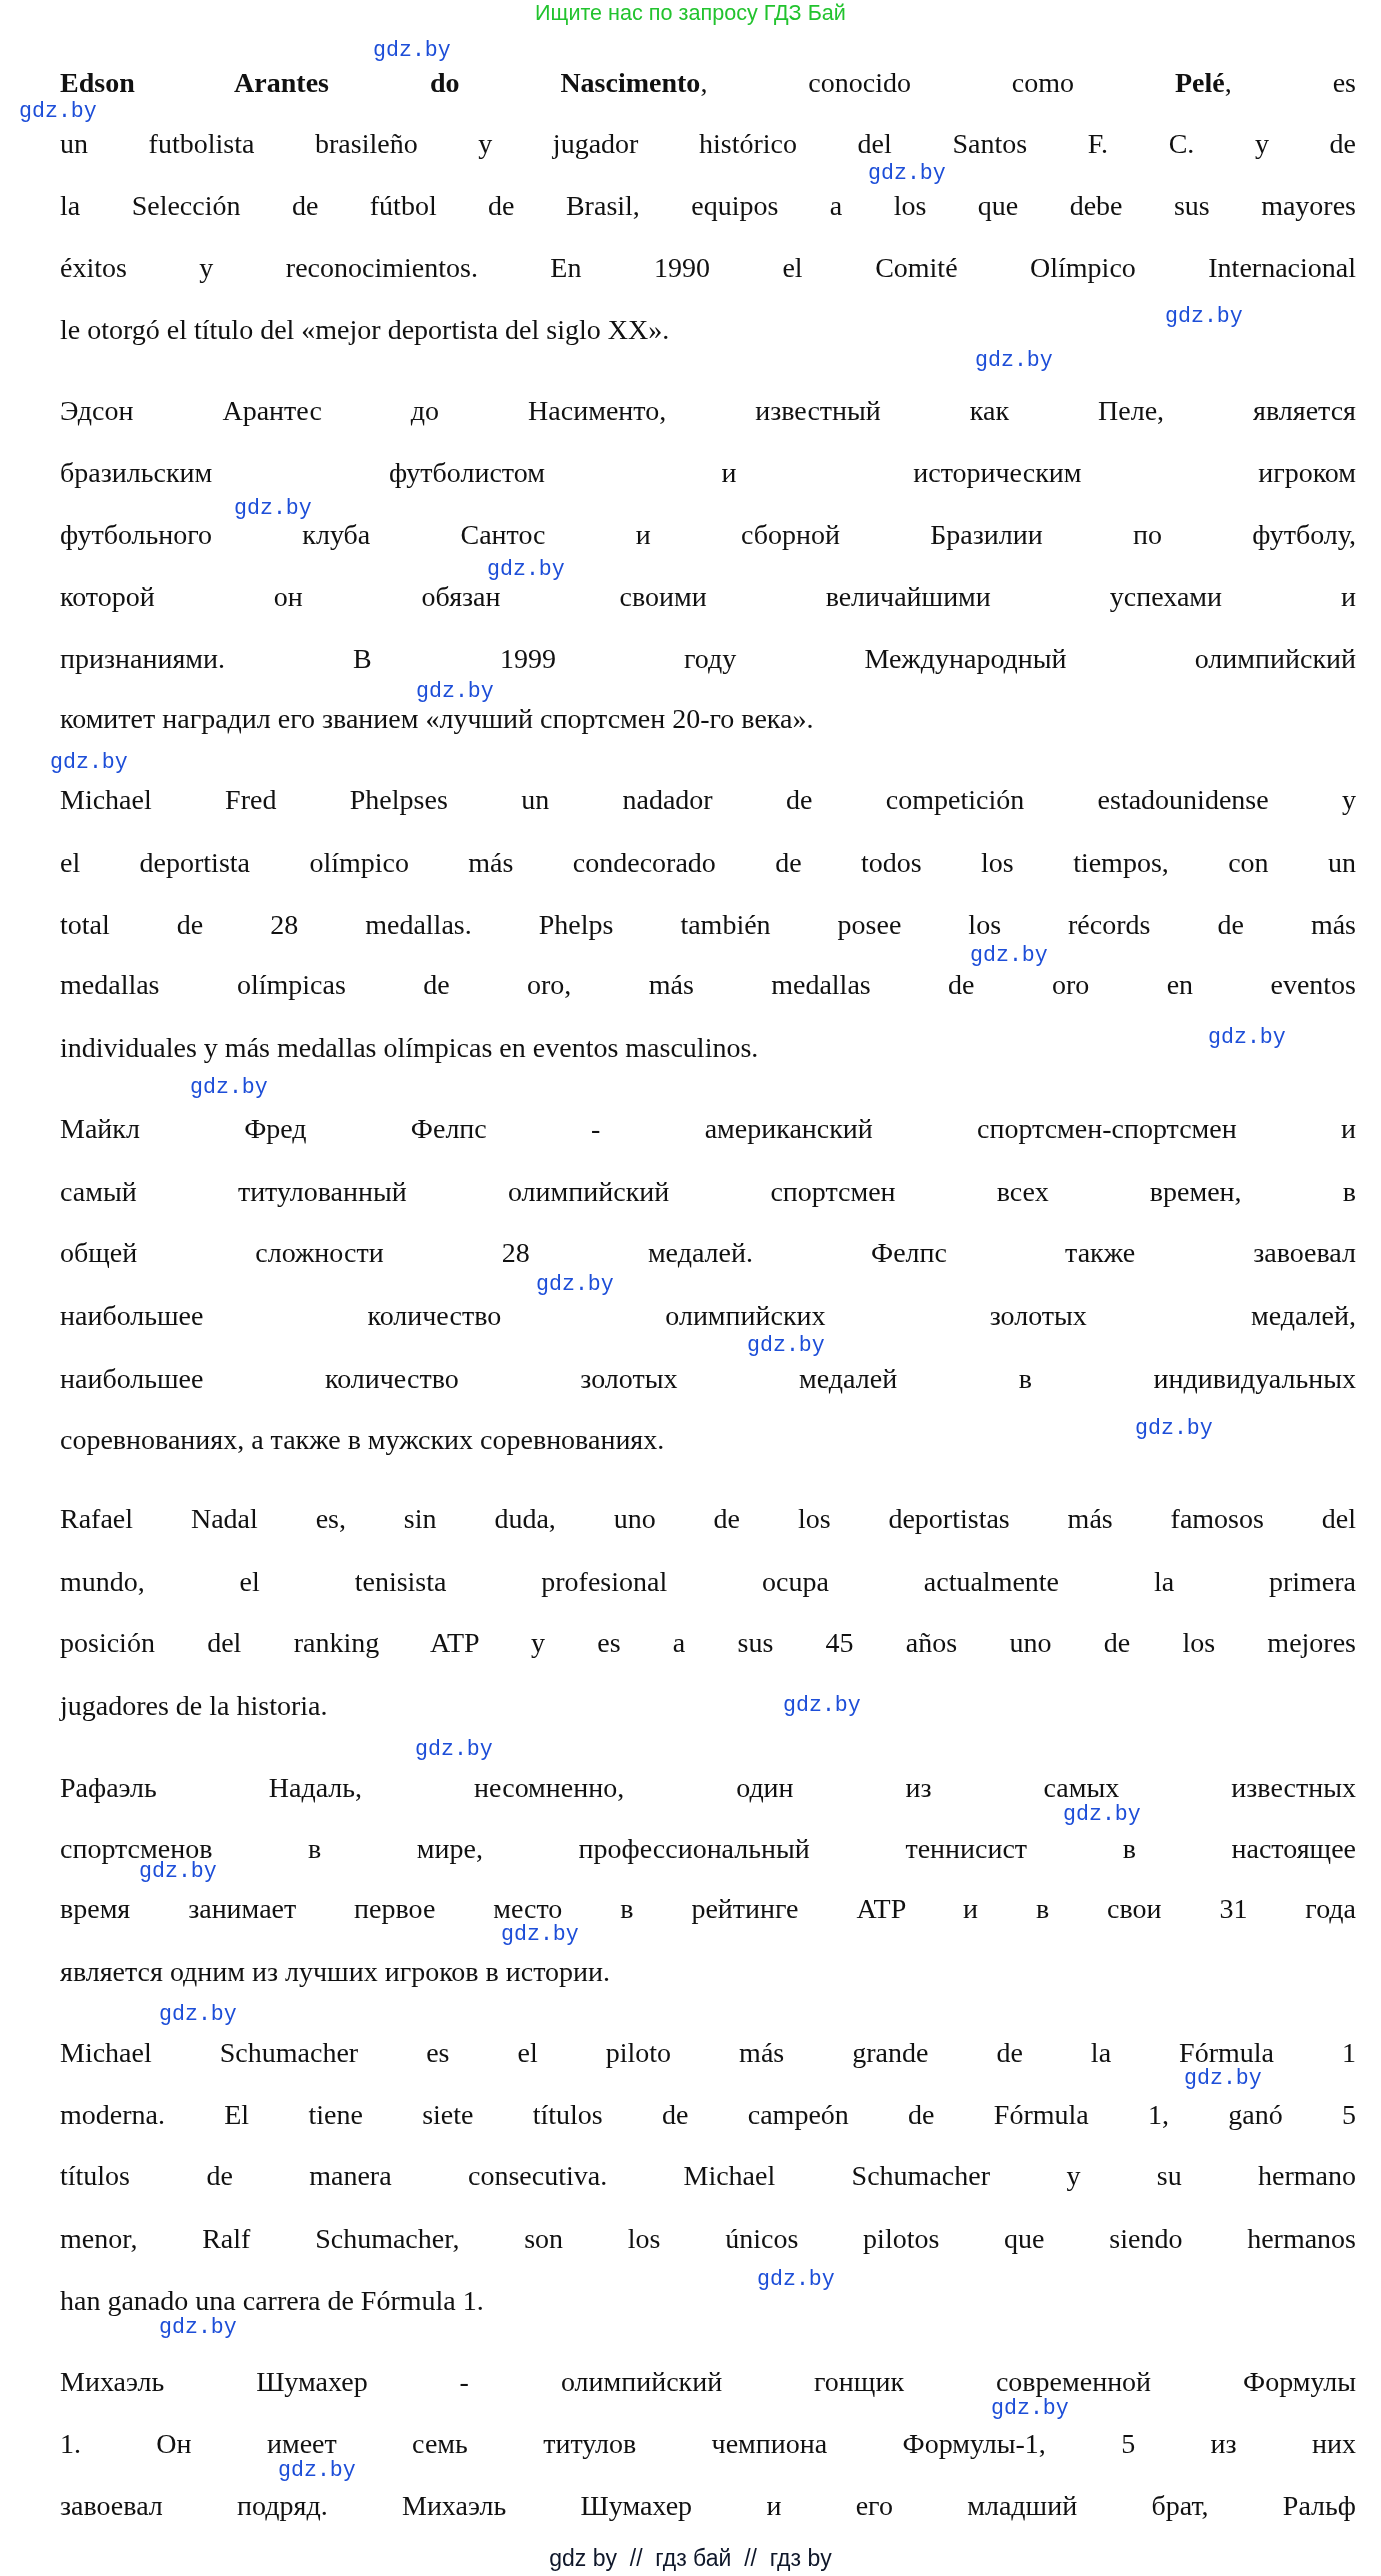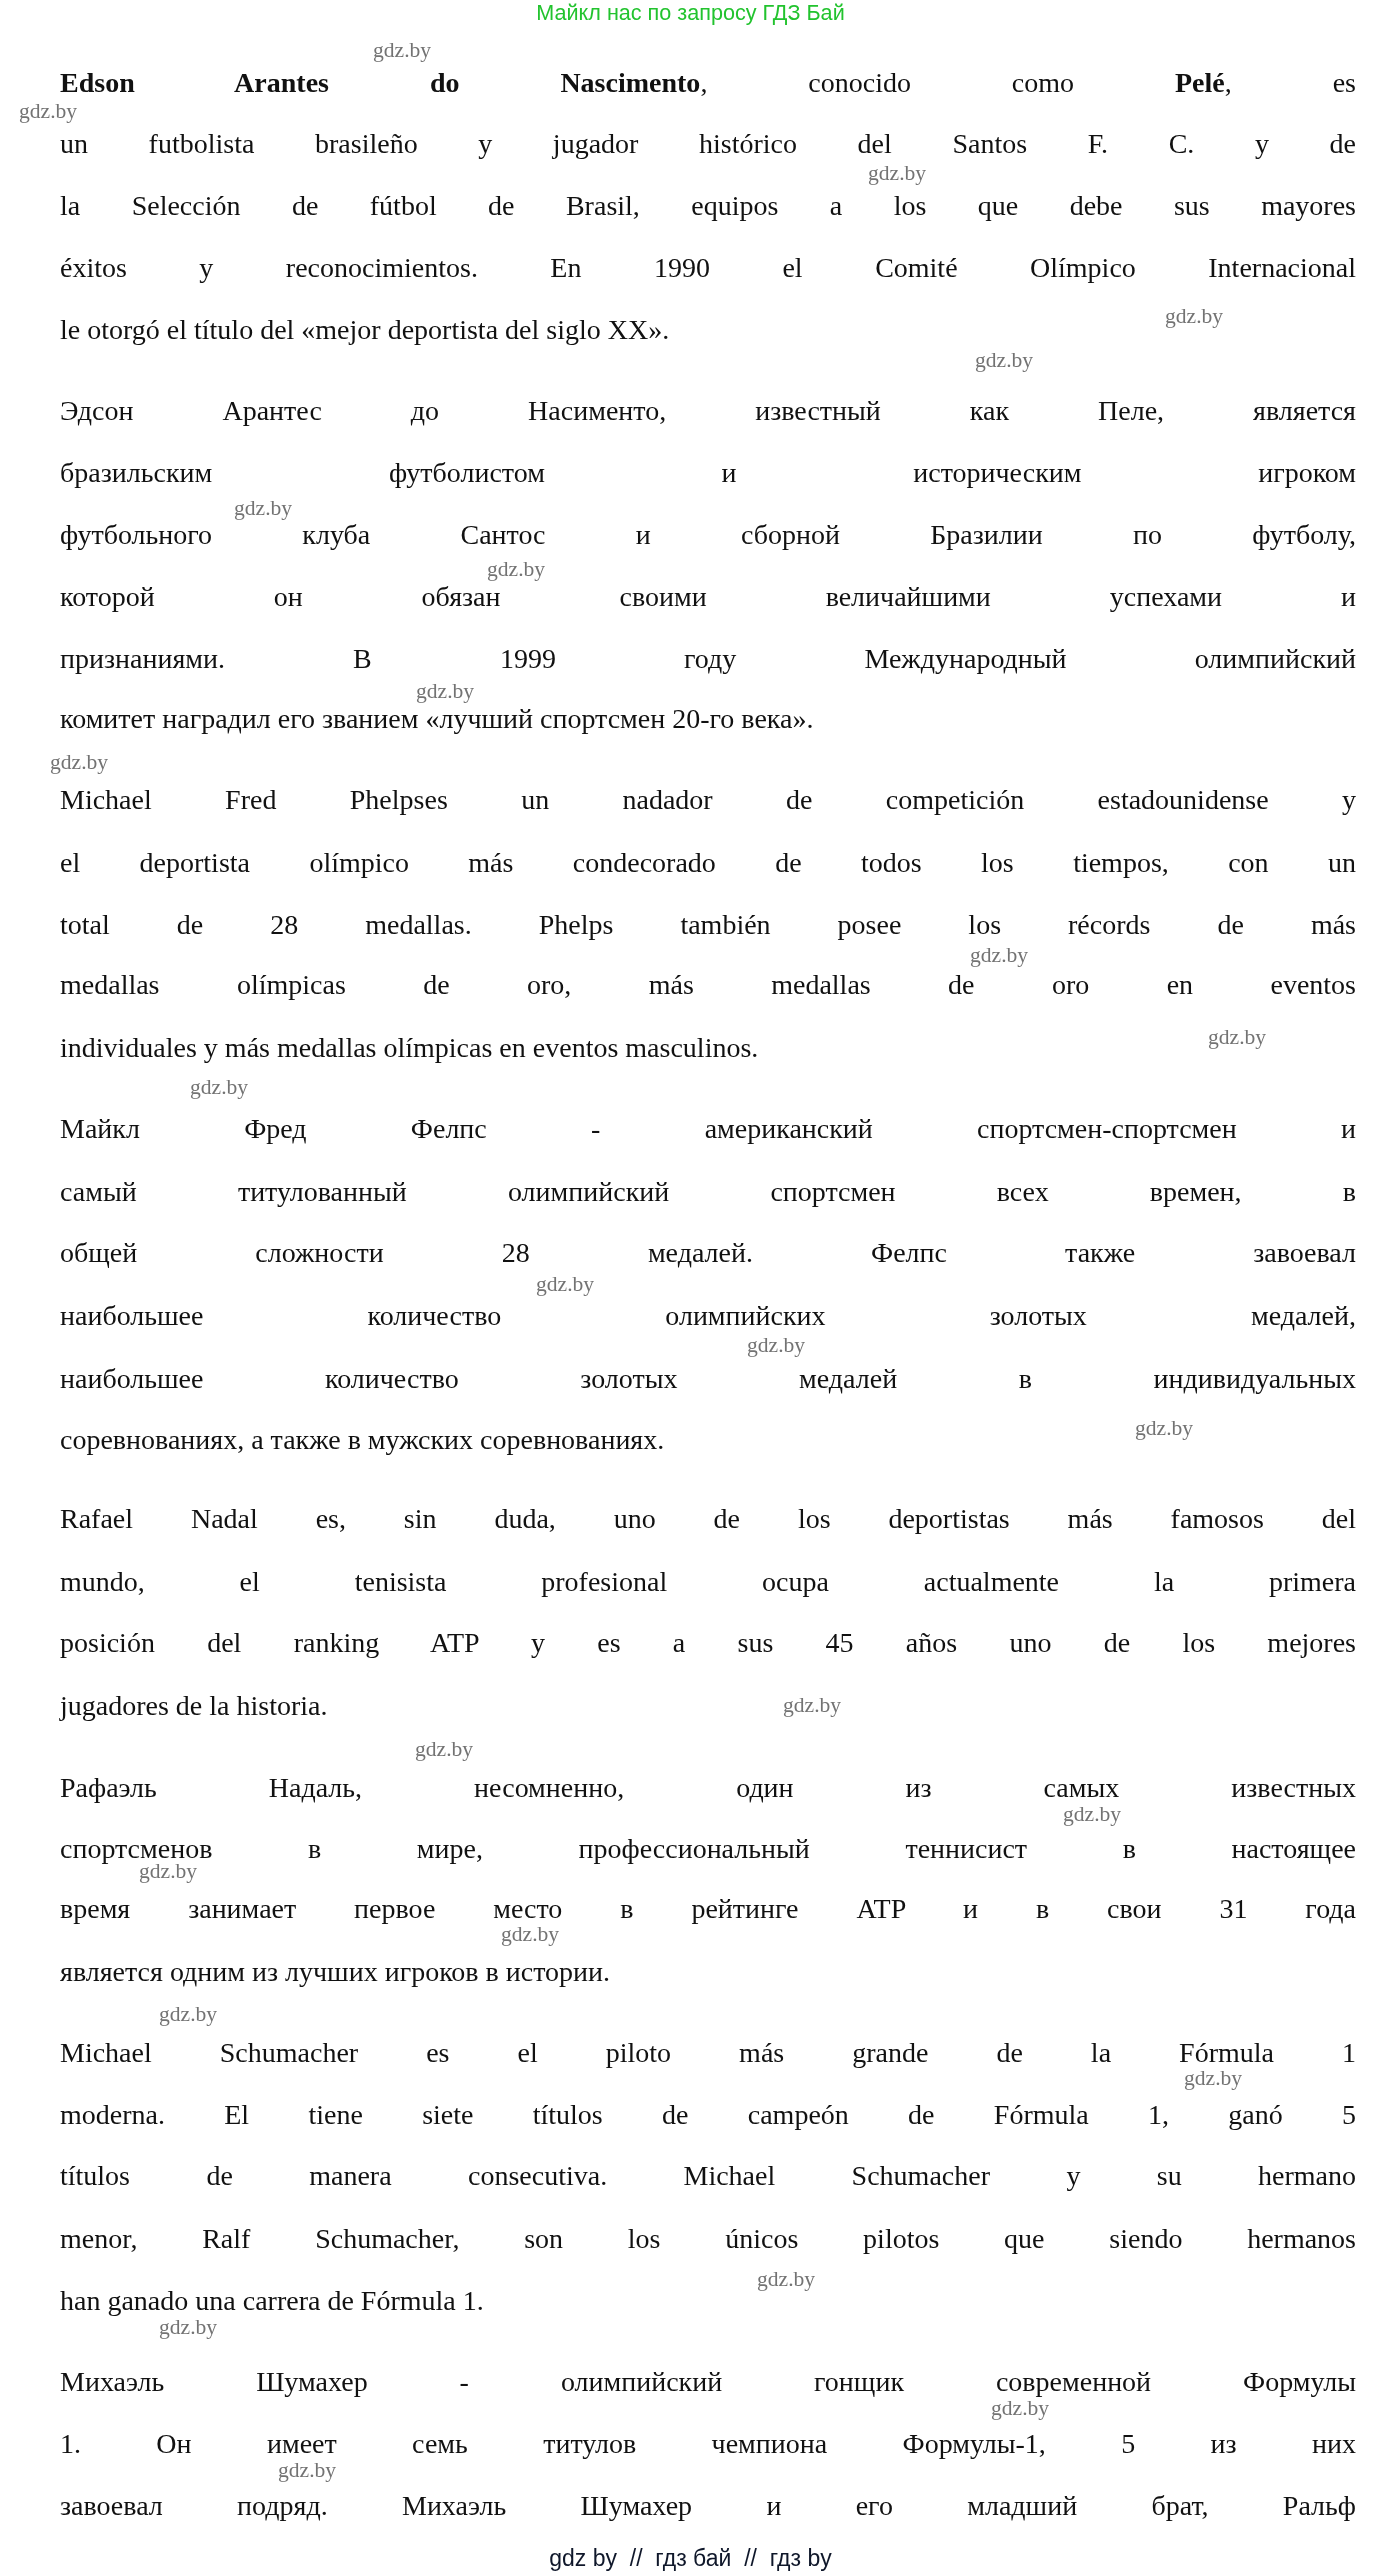--- a/index.html
+++ b/index.html
@@ -16,28 +16,28 @@
   }
   .line {
     position: absolute; left: 60px; width: 1296px; height: 56px;
     font-family: "Liberation Serif", serif; font-size: 28px; line-height: 53px;
     color: #111111; white-space: nowrap;
     text-align: justify; text-align-last: justify;
   }
   .line.last { text-align-last: left; }
   .line b { font-weight: bold; }
   .wm {
-    position: absolute; font-family: Liberation Serif, serif;
-    font-size: 21.6px; line-height: 24px; color: #737373; white-space: nowrap;
+    position: absolute; font-family: Liberation Mono, monospace;
+    font-size: 21.6px; line-height: 24px; color: #1d4ed8; white-space: nowrap;
   }
 </style>
 </head>
 <body>
 
-<div class="header-banner">Майкл нас по запросу ГДЗ Бай</div>
+<div class="header-banner">Ищите нас по запросу ГДЗ Бай</div>
 
 <div class="line" style="top:56px"><b>Edson Arantes do Nascimento</b><span>, conocido como </span><b>Pelé</b><span>, es</span></div>
 <div class="line" style="top:117px">un futbolista brasileño y jugador histórico del Santos F. C. y de</div>
 <div class="line" style="top:179px">la Selección de fútbol de Brasil, equipos a los que debe sus mayores</div>
 <div class="line" style="top:241px">éxitos y reconocimientos. En 1990 el Comité Olímpico Internacional</div>
 <div class="line last" style="top:303px">le otorgó el título del «mejor deportista del siglo XX».</div>
 
 <div class="line" style="top:384px">Эдсон Арантес до Насименто, известный как Пеле, является</div>
 <div class="line" style="top:446px">бразильским футболистом и историческим игроком</div>
 <div class="line" style="top:508px">футбольного клуба Сантос и сборной Бразилии по футболу,</div>

